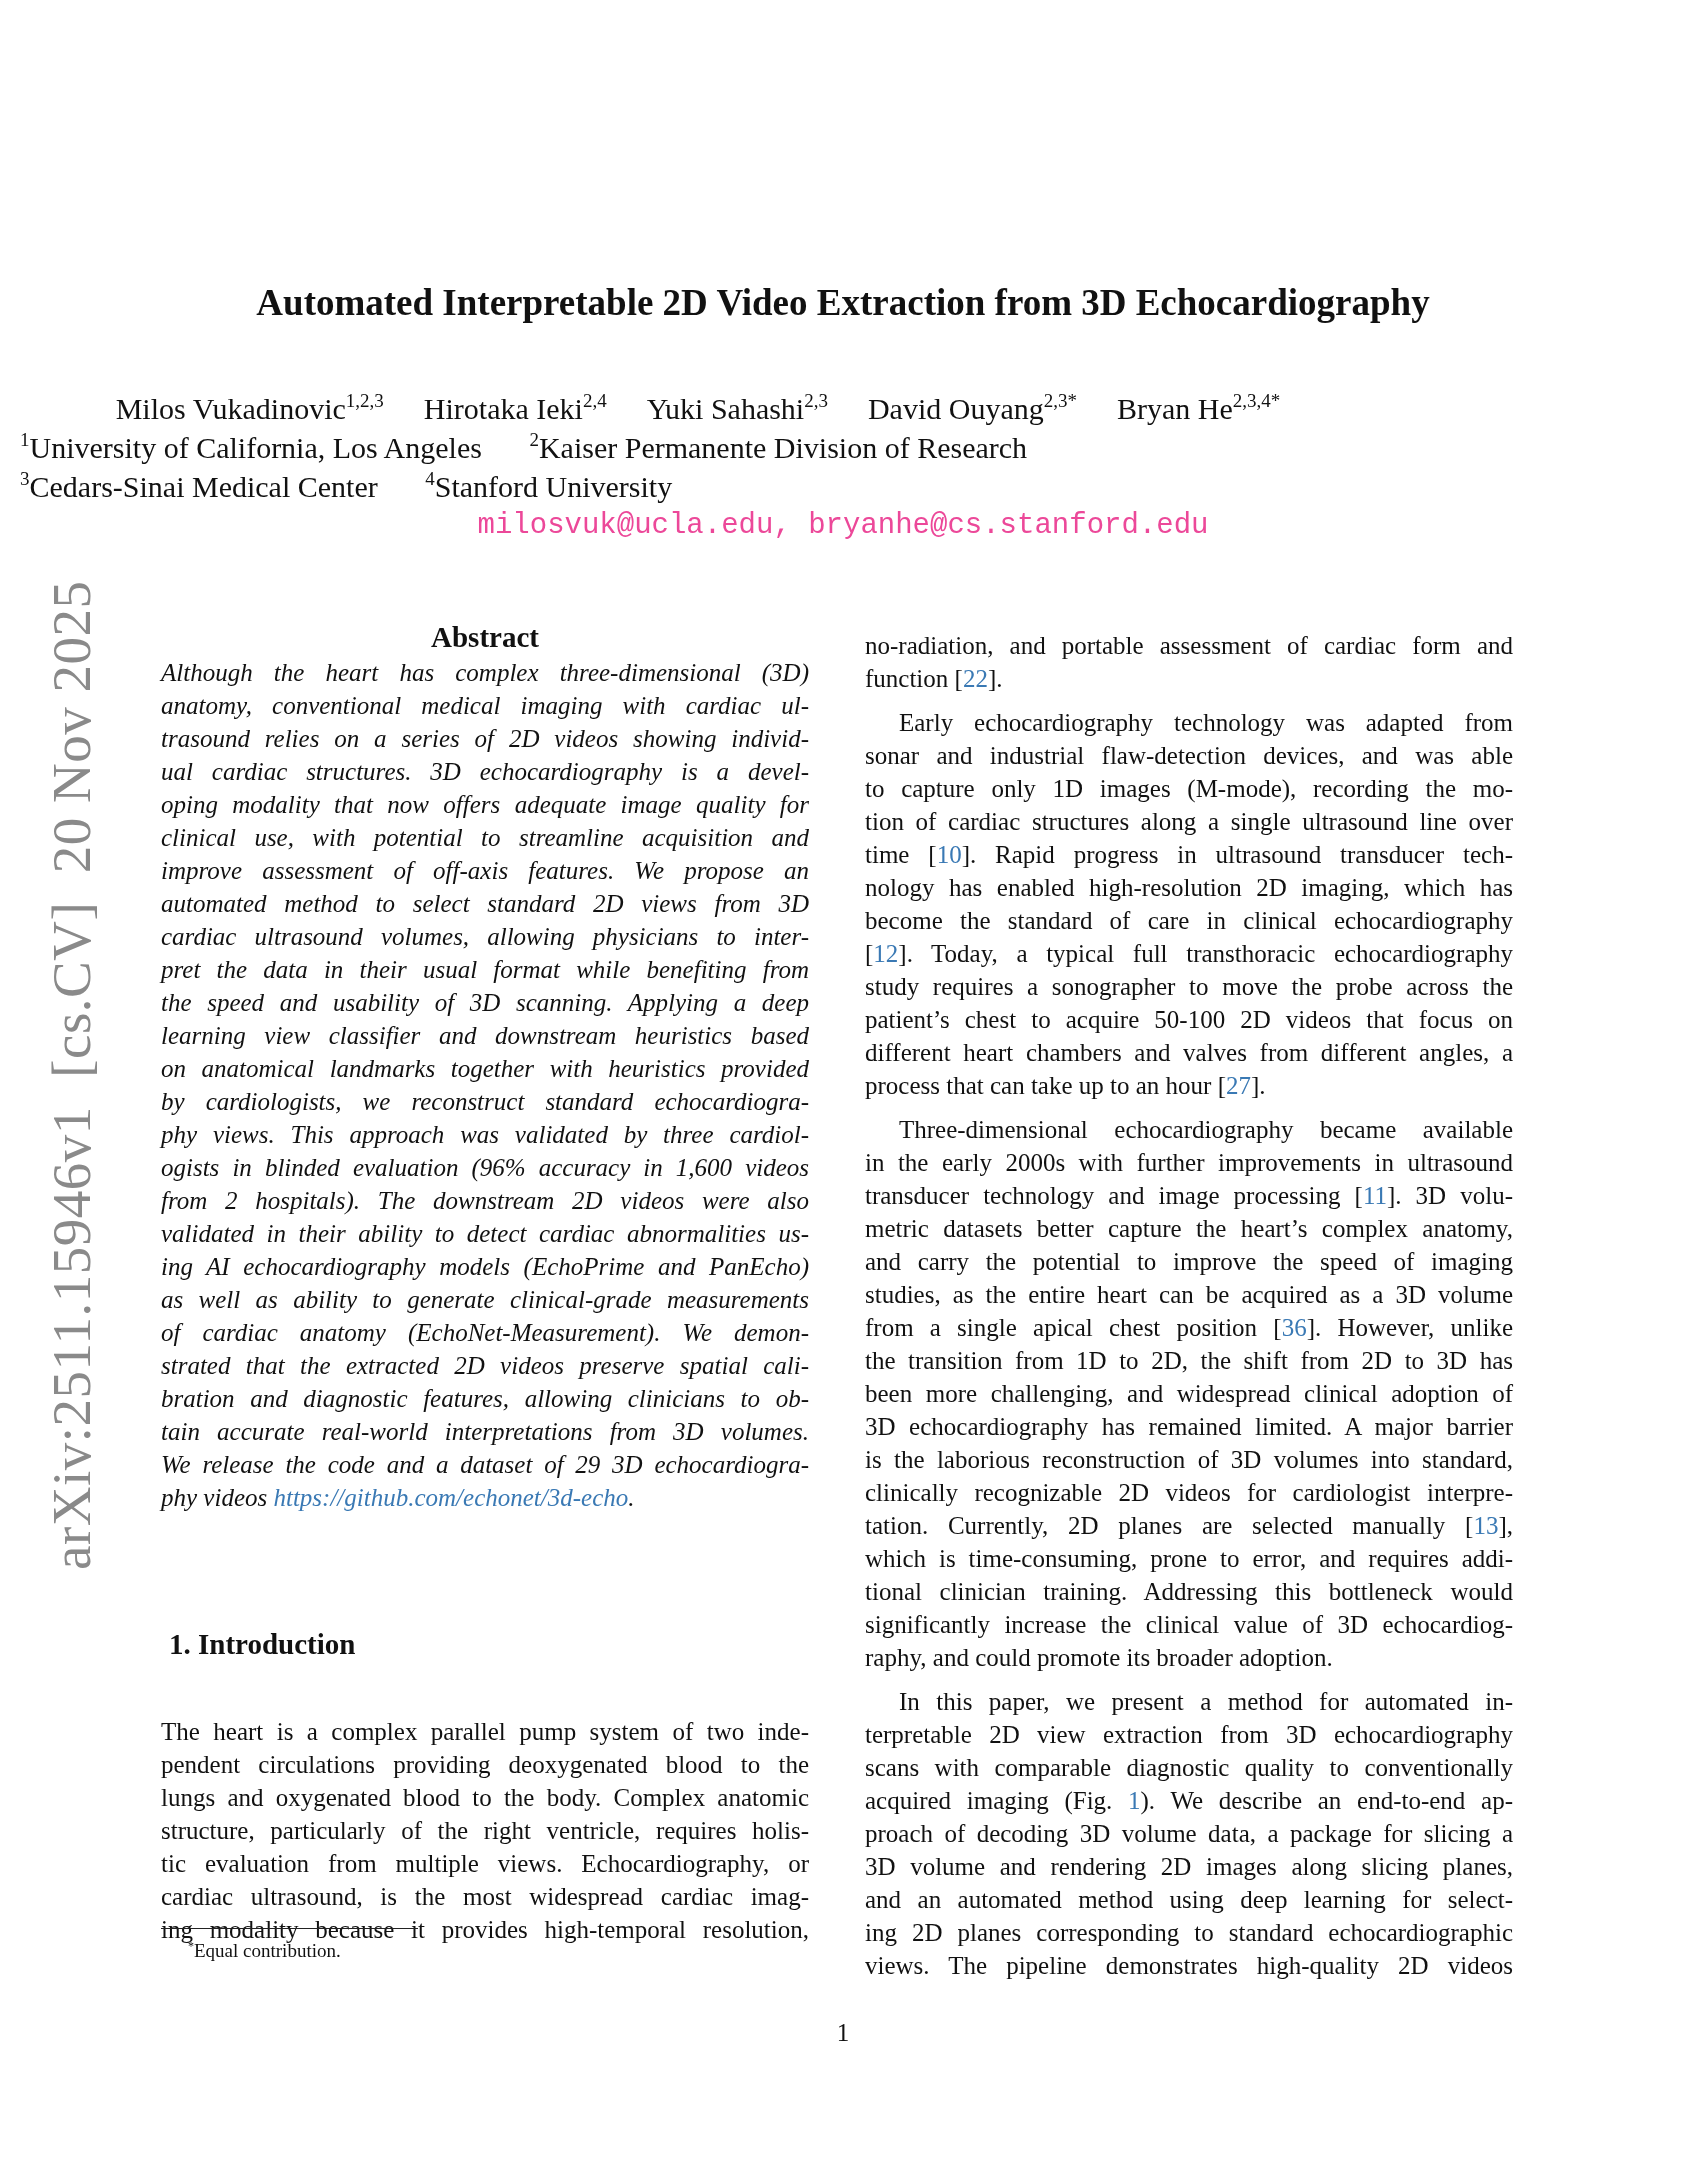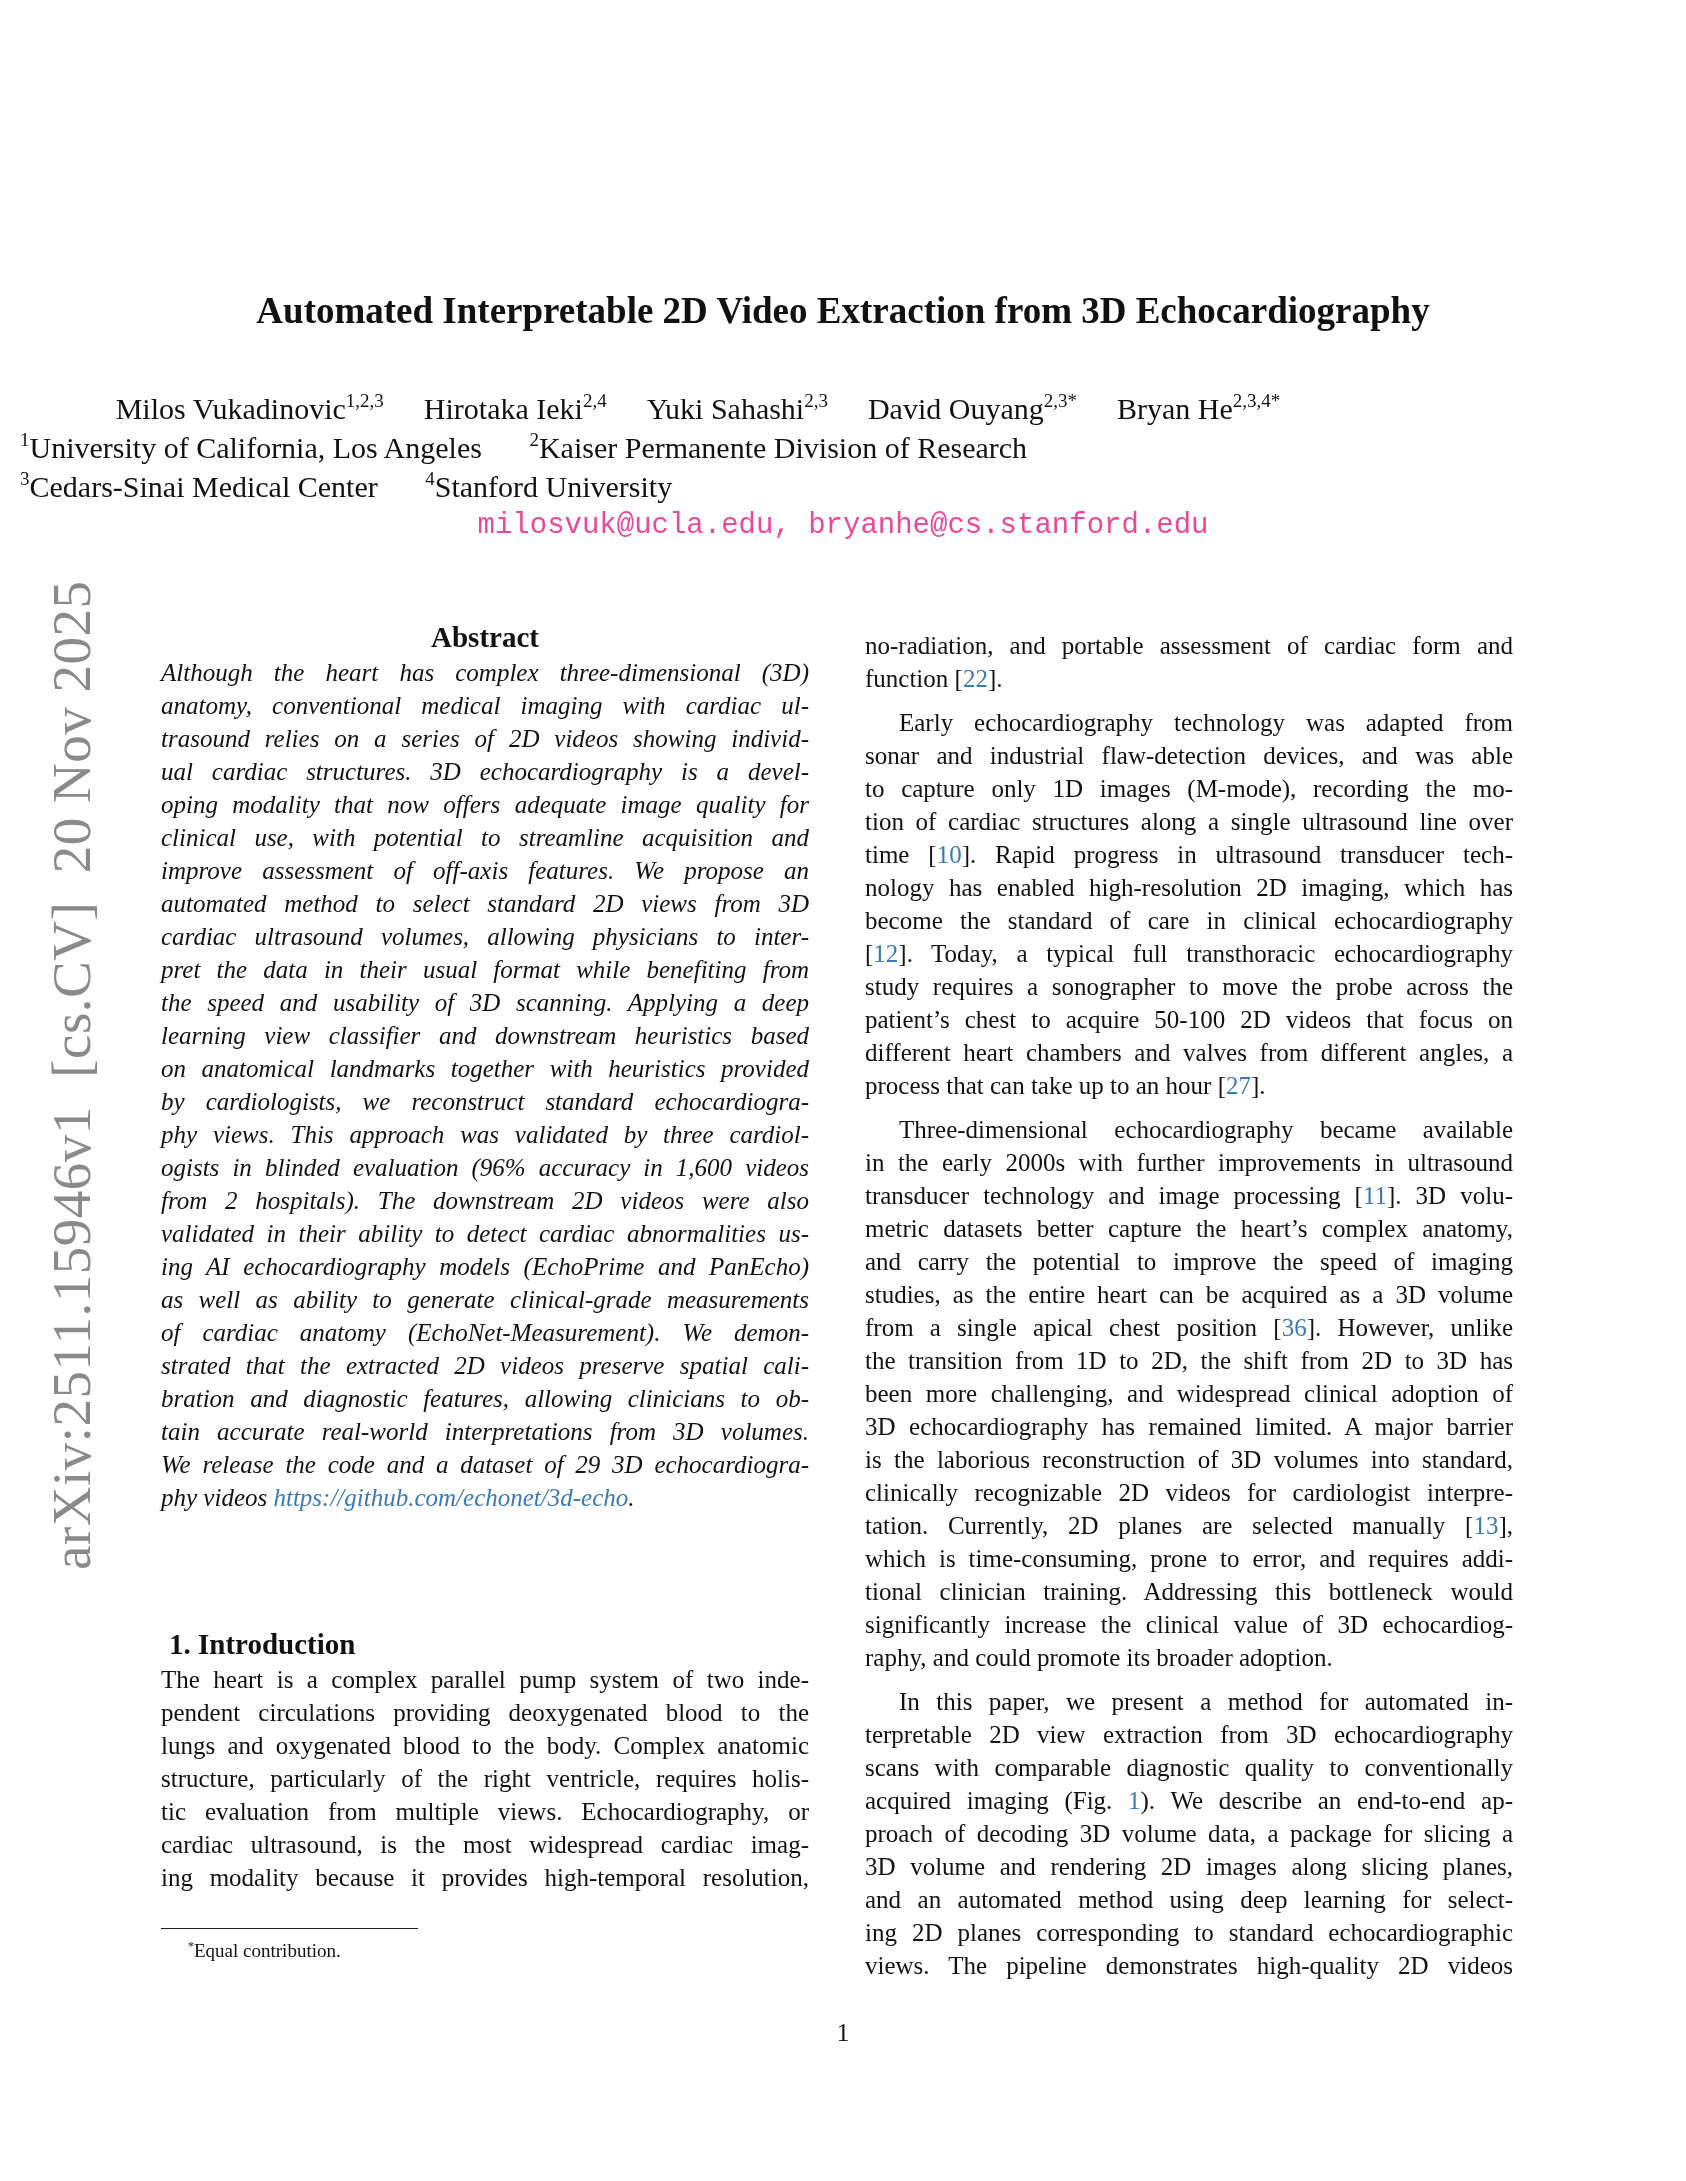--- a/index.html
+++ b/index.html
@@ -4,21 +4,21 @@
 <style>
   html, body { margin: 0; padding: 0; background: #ffffff; }
   body { width: 1686px; height: 2182px; position: relative; overflow: hidden;
          font-family: "Liberation Serif", "DejaVu Serif", serif; color: #111; }
   .page { position: absolute; left: 0; top: 0; width: 1686px; height: 2182px; }
 
   .arxiv-stamp { position: absolute; left: 44px; top: 1570px; transform-origin: 0 0;
                  transform: rotate(-90deg); font-size: 55px; color: #8a8a8a;
                  white-space: pre; letter-spacing: 0.5px; line-height: 1; }
 
-  .title { position: absolute; left: 0; width: 1686px; top: 289px; text-align: center;
+  .title { position: absolute; left: 0; width: 1686px; top: 281px; text-align: center;
            font-weight: bold; font-size: 37px; line-height: 44px; }
 
   .authors { position: absolute; left: 0; width: 1396px; top: 389px; text-align: center;
              font-size: 30px; line-height: 39px; }
   .authors .author { margin: 0 20px; }
   sup { font-size: 19px; vertical-align: 12px; line-height: 0; }
   .affil-line { position: absolute; left: 0; width: 1384px; text-align: left;
                 font-size: 30px; line-height: 39px; }
   .affil-line .affil { margin: 0 20px; }
   .emails { position: absolute; left: 0; width: 1686px; top: 507px; text-align: center;
@@ -33,21 +33,21 @@
   .abstract-heading { position: absolute; left: 161px; width: 648px; top: 619px;
                       text-align: center; font-weight: bold; font-size: 29px; line-height: 37px; }
   .abstract-body { top: 656px; font-style: italic; }
   .abstract-body .line, .col .line { display: block; text-align: justify;
                                      text-align-last: justify; white-space: nowrap; height: 33px; }
   .line.last { text-align-last: left; }
   .line.indent { text-indent: 34px; }
 
   .intro-heading { position: absolute; left: 161px; top: 1618px; font-weight: bold;
                    font-size: 29px; line-height: 37px; }
-  .intro-body { top: 1663px; }
+  .intro-body { top: 1715px; }
 
   .right-body { top: 629px; }
   .para-gap { height: 11px; }
 
   .link { color: #3a79b4; }
   .cite { color: #3a79b4; }
 
   .footnote-rule { position: absolute; left: 161px; top: 1928px; width: 257px;
                    border-top: 1.8px solid #222; }
   .footnote { position: absolute; left: 188px; top: 1938px; font-size: 19px; line-height: 26px; }

